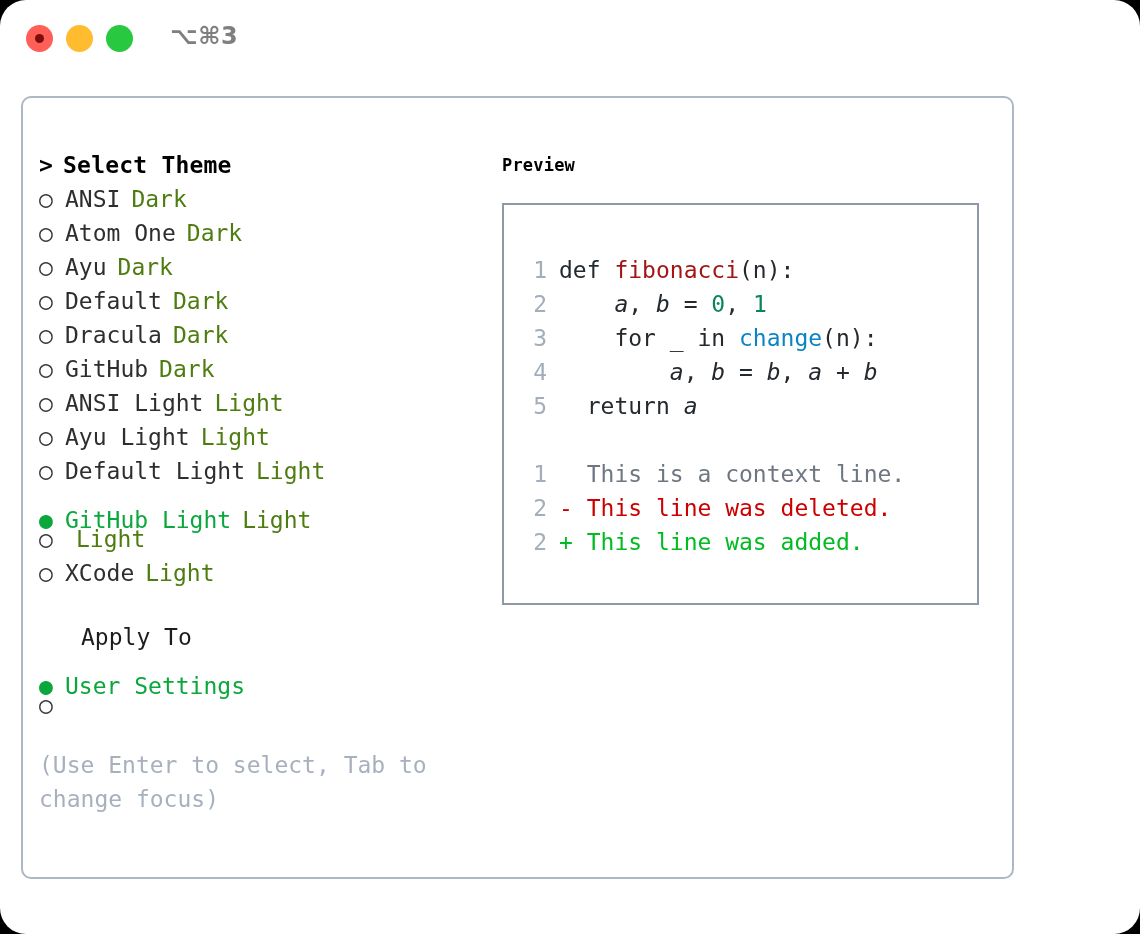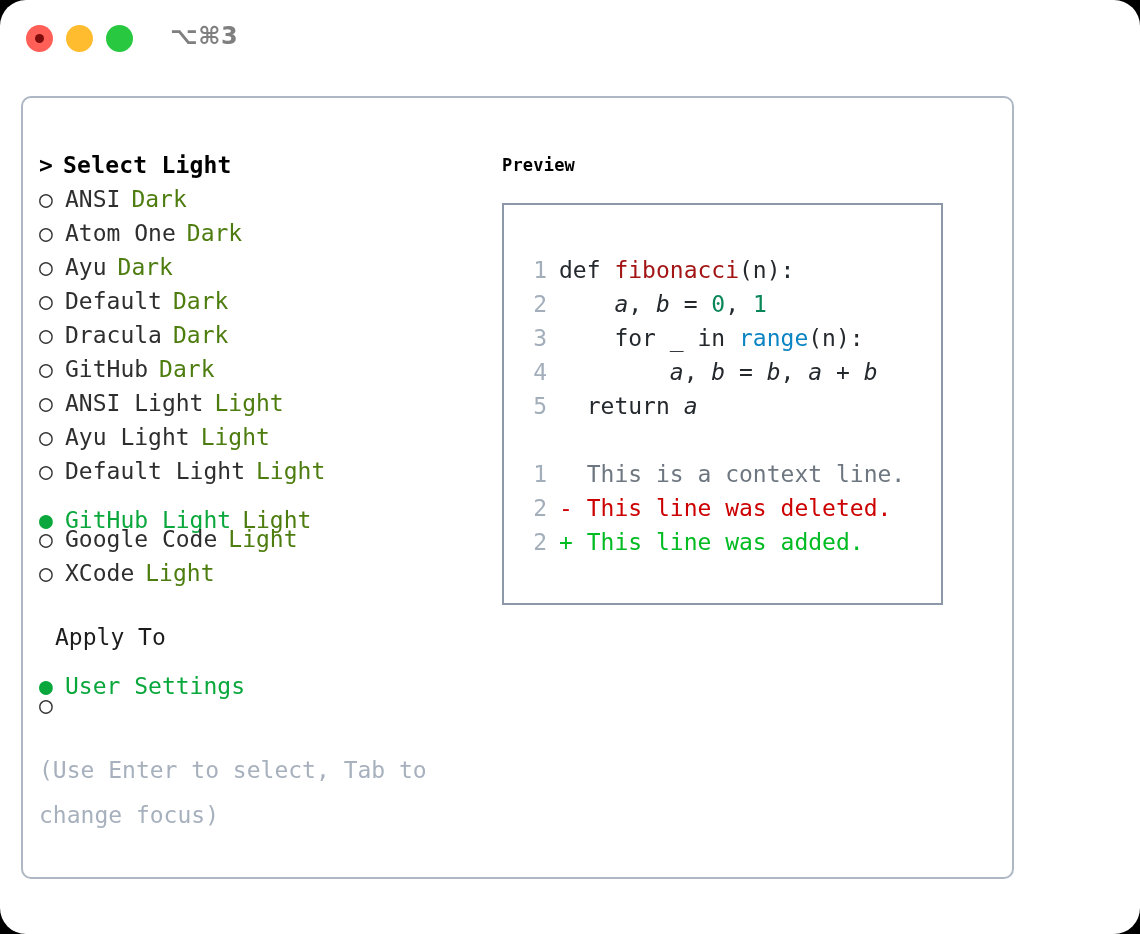--- a/index.html
+++ b/index.html
@@ -123,28 +123,28 @@
   .label { color: #2e2e2e; }
   .label.sel { color: #0aa83c; margin-top: 15px; }
 
   .tag {
     color: #4d7c0f;
     margin-left: 11px;
   }
 
   .group-title {
     color: #1c1c1c;
-    margin-left: 16px;
+    margin-left: 42px;
     text-align: right;
   }
 
   .hint {
     margin-top: 26px;
     font-size: 23px;
-    line-height: 45px;
+    line-height: 34px;
     color: #a7b0bd;
     width: 410px;
     white-space: normal;
   }
 
   .spacer-lg { height: 30px; }
 
   
   .right-col {
     position: absolute;
@@ -154,21 +154,21 @@
   }
   .preview-title {
     font-size: 17px;
     font-weight: 700;
     color: #000000;
     line-height: 34px;
     letter-spacing: 0.2px;
   }
   .preview-box {
     margin-top: 21px;
-    width: 441px;
+    width: 477px;
     height: 402px;
     border: 2px solid #8d99a9;
     background: #ffffff;
     padding: 48px 0 0 17px;
   }
 
   .code-line {
     font-size: 23px;
     line-height: 34px;
     height: 34px;
@@ -208,21 +208,21 @@
     </div>
     <div class="shortcut">⌥⌘3</div>
   </div>
 
   <div class="panel">
 
     <div class="left-col">
 
       <div class="row section-header">
         <span class="caret">&gt;</span>
-        <span>Select Light</span>
+        <span>Select Theme</span>
       </div>
 
       <div id="theme-list">
           <div class="row">
             <span class="bullet">○</span>
             <span class="label">ANSI</span>
             <span class="tag">Dark</span>
           </div>
           <div class="row">
             <span class="bullet">○</span>
@@ -264,21 +264,20 @@
             <span class="label">Default Light</span>
             <span class="tag">Light</span>
           </div>
           <div class="row">
             <span class="bullet on">●</span>
             <span class="label sel">GitHub Light</span>
             <span class="tag">Light</span>
           </div>
           <div class="row">
             <span class="bullet">○</span>
-            <span class="label">Google Code</span>
             <span class="tag">Light</span>
           </div>
           <div class="row">
             <span class="bullet">○</span>
             <span class="label">XCode</span>
             <span class="tag">Light</span>
           </div>
         </div>
 
       <div class="spacer-lg"></div>
@@ -300,21 +299,21 @@
       <div class="hint">(Use Enter to select, Tab to change focus)</div>
     </div>
 
     <div class="right-col">
       <div class="preview-title">Preview</div>
 
       <div class="preview-box">
         <div id="code-block">
             <div class="code-line"><span class="lnum">1</span><span class="tok-def">def </span><span class="tok-fn">fibonacci</span><span class="tok-plain">(n):</span></div>
             <div class="code-line"><span class="lnum">2</span><span class="tok-plain">    </span><span class="tok-var">a</span><span class="tok-plain">, </span><span class="tok-var">b</span><span class="tok-plain"> = </span><span class="tok-num">0</span><span class="tok-plain">, </span><span class="tok-num">1</span></div>
-            <div class="code-line"><span class="lnum">3</span><span class="tok-plain">    for _ in </span><span class="tok-call">range</span><span class="tok-plain">(n):</span></div>
+            <div class="code-line"><span class="lnum">3</span><span class="tok-plain">    for _ in </span><span class="tok-call">change</span><span class="tok-plain">(n):</span></div>
             <div class="code-line"><span class="lnum">4</span><span class="tok-plain">        </span><span class="tok-var">a</span><span class="tok-plain">, </span><span class="tok-var">b</span><span class="tok-plain"> = </span><span class="tok-var">b</span><span class="tok-plain">, </span><span class="tok-var">a</span><span class="tok-plain"> + </span><span class="tok-var">b</span></div>
             <div class="code-line"><span class="lnum">5</span><span class="tok-plain">  return </span><span class="tok-var">a</span></div>
           </div>
         <div class="blank-line"></div>
         <div id="diff-block">
             <div class="code-line"><span class="lnum">1</span><span class="diff-ctx">  </span><span class="diff-ctx">This is a context line.</span></div>
             <div class="code-line"><span class="lnum">2</span><span class="diff-del">- </span><span class="diff-del">This line was deleted.</span></div>
             <div class="code-line"><span class="lnum">2</span><span class="diff-add">+ </span><span class="diff-add">This line was added.</span></div>
           </div>
       </div>

